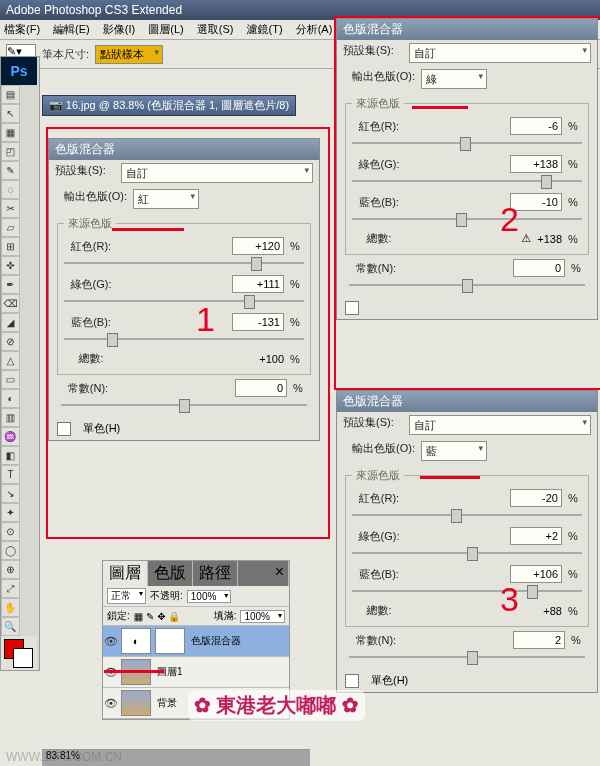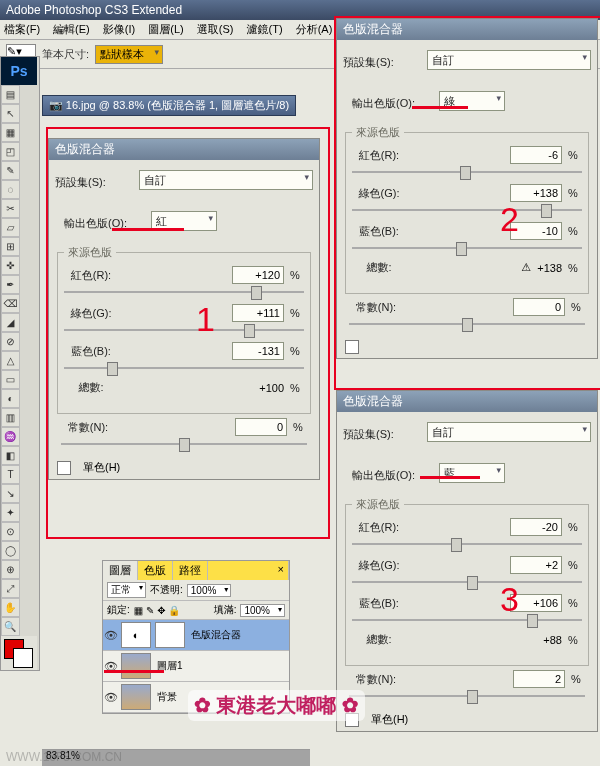--- a/index.html
+++ b/index.html
@@ -80,49 +80,49 @@
   .panel {
     position: absolute;
     background: #e4e4dc;
     border: 1px solid #8b8b87;
   }
   .panel-head {
     background: linear-gradient(#8da2b8,#6d7f95);
     color:#fff; font-size:12px;
     padding:2px 6px;
   }
-  .row { display:flex; align-items:flex-end; padding:10px 6px; gap:24px;}
-  .row .lab { width:72px; text-align:right; color:#222;margin-top:6px;}
+  .row { display:flex; align-items:flex-start; padding:3px 6px; gap:6px;}
+  .row .lab { width:72px; text-align:right; color:#222;}
   .row .labw { width:60px; text-align:left; color:#222;}
   .select {
     flex:1; height:18px; border:1px solid #8d9480; background:#fdfdf7;
     position:relative;
   }
   .select.sm { flex:0 0 64px;}
   .select::after { content:"▾"; position:absolute; right:3px; top:1px; font-size:9px; color:#556;}
   .select .val { position:absolute; left:4px; top:2px; font-size:11px; color:#222;}
   fieldset.src {
-    margin:4px 8px; padding:4px 6px 16px 6px; border:1px solid #b0b0a8;
+    margin:4px 8px; padding:4px 6px 6px 6px; border:1px solid #b0b0a8;
   }
   fieldset.src legend { font-size:11px; color:#6a6a60; padding:0 4px;}
   .slrow { display:flex; align-items:center; gap:6px; margin:2px 0;}
   .slrow .chlab { width:54px; color:#222;text-align:center; }
   .slrow .spacer { flex:1;}
   .numbox { width:44px; height:16px; border:1px solid #8d9480; background:#fdfdf7; text-align:right; padding:0 3px; font-size:11px;}
   .pct { width:14px; color:#222;}
   .slider { height:12px; position:relative; margin:0 0 6px 0;}
   .slider .track { position:absolute; left:0; right:0; top:5px; height:2px; background:#aaa;}
   .slider .thumb { position:absolute; top:0; width:9px; height:12px; background:#d0d0c8; border:1px solid #777;}
   .chk { display:flex; align-items:flex-end; gap:12px; padding:4px 8px;}
   .chk .box { width:12px; height:12px; border:1px solid #777; background:#fff;}
   .layers {
     position:absolute; left:102px; top:560px; width:186px;
     background:#e8e8e0; border:1px solid #999;
   }
-  .layers .tabs { display:flex; font-size:11px; background:#fde047;}
+  .layers .tabs { display:flex; font-size:16px; background:#737373;}
   .layers .tabs span { padding:2px 6px; border-right:1px solid #bbb;}
   .layers .tabs span.act { background:#e8e8e0;}
   .layercontrols { padding:2px 4px; font-size:10px; display:flex; align-items:center; gap:4px; border-bottom:1px solid #bbb;}
   .minisel { border:1px solid #999; background:#fff; padding:0 14px 0 3px; position:relative; font-size:10px;}
   .minisel::after{content:"▾"; position:absolute; right:2px; top:0; font-size:8px;}
   .layerlist { max-height:160px; overflow:hidden;}
   .layerrow { display:flex; align-items:center; border-bottom:1px solid #bbb; background:#f0f0ea;}
   .layerrow.sel { background:#8cb0e0;}
   .eye { width:16px; height:28px; display:flex; align-items:center; justify-content:center; color:#333;}
   .thumb1 { width:28px; height:24px; background:#fff; border:1px solid #888; margin:2px; display:flex; align-items:center; justify-content:center;}

